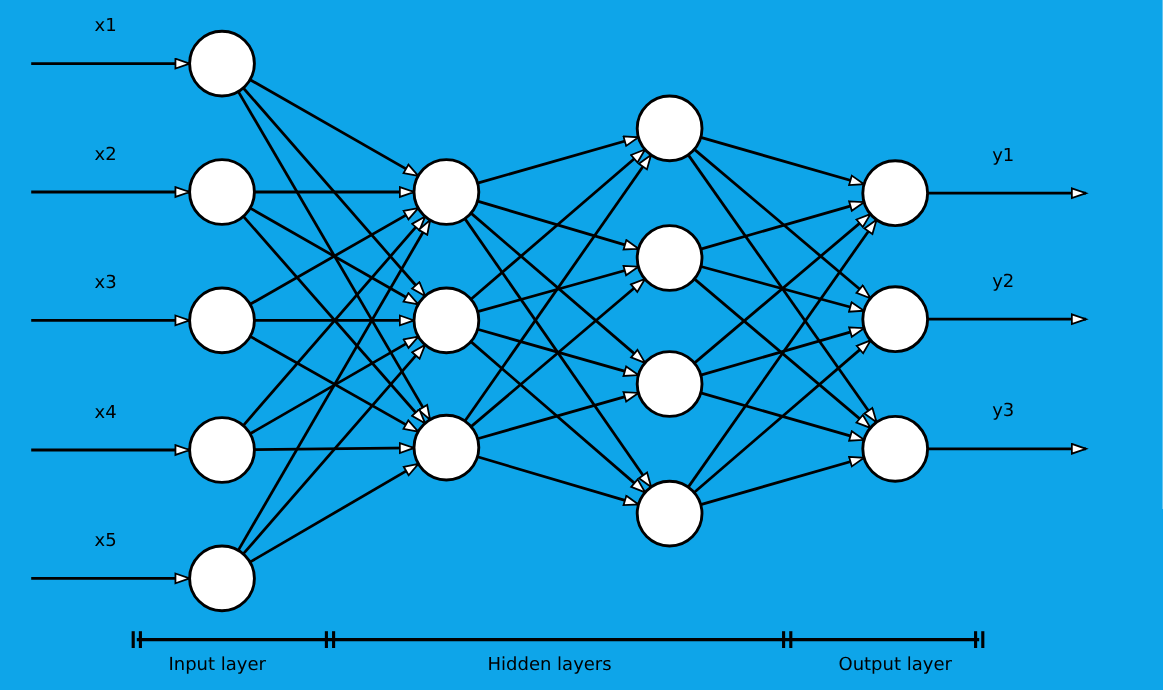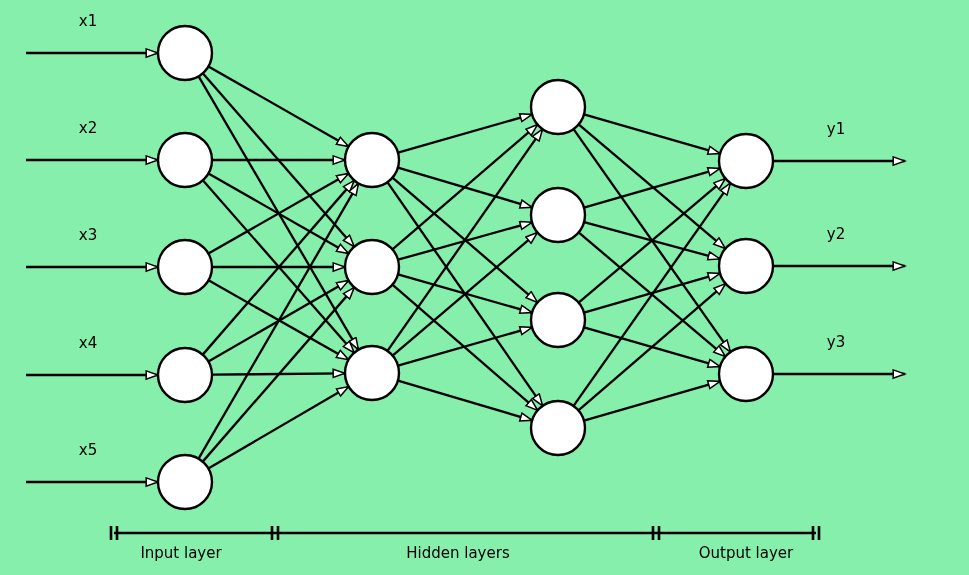--- a/index.html
+++ b/index.html
@@ -8,21 +8,21 @@
     background: #ffffff;
     width: 969px;
     height: 575px;
     overflow: hidden;
     font-family: "DejaVu Sans", sans-serif;
   }
   #diagram-wrap {
     width: 969px;
     height: 575px;
     position: relative;
-    background: #86efac;
+    background: #0ea5e9;
   }
   svg { display: block; }
   text {
     font-family: "DejaVu Sans", sans-serif;
     font-size: 15px;
     fill: #000000;
   }
 </style>
 </head>
 <body>

